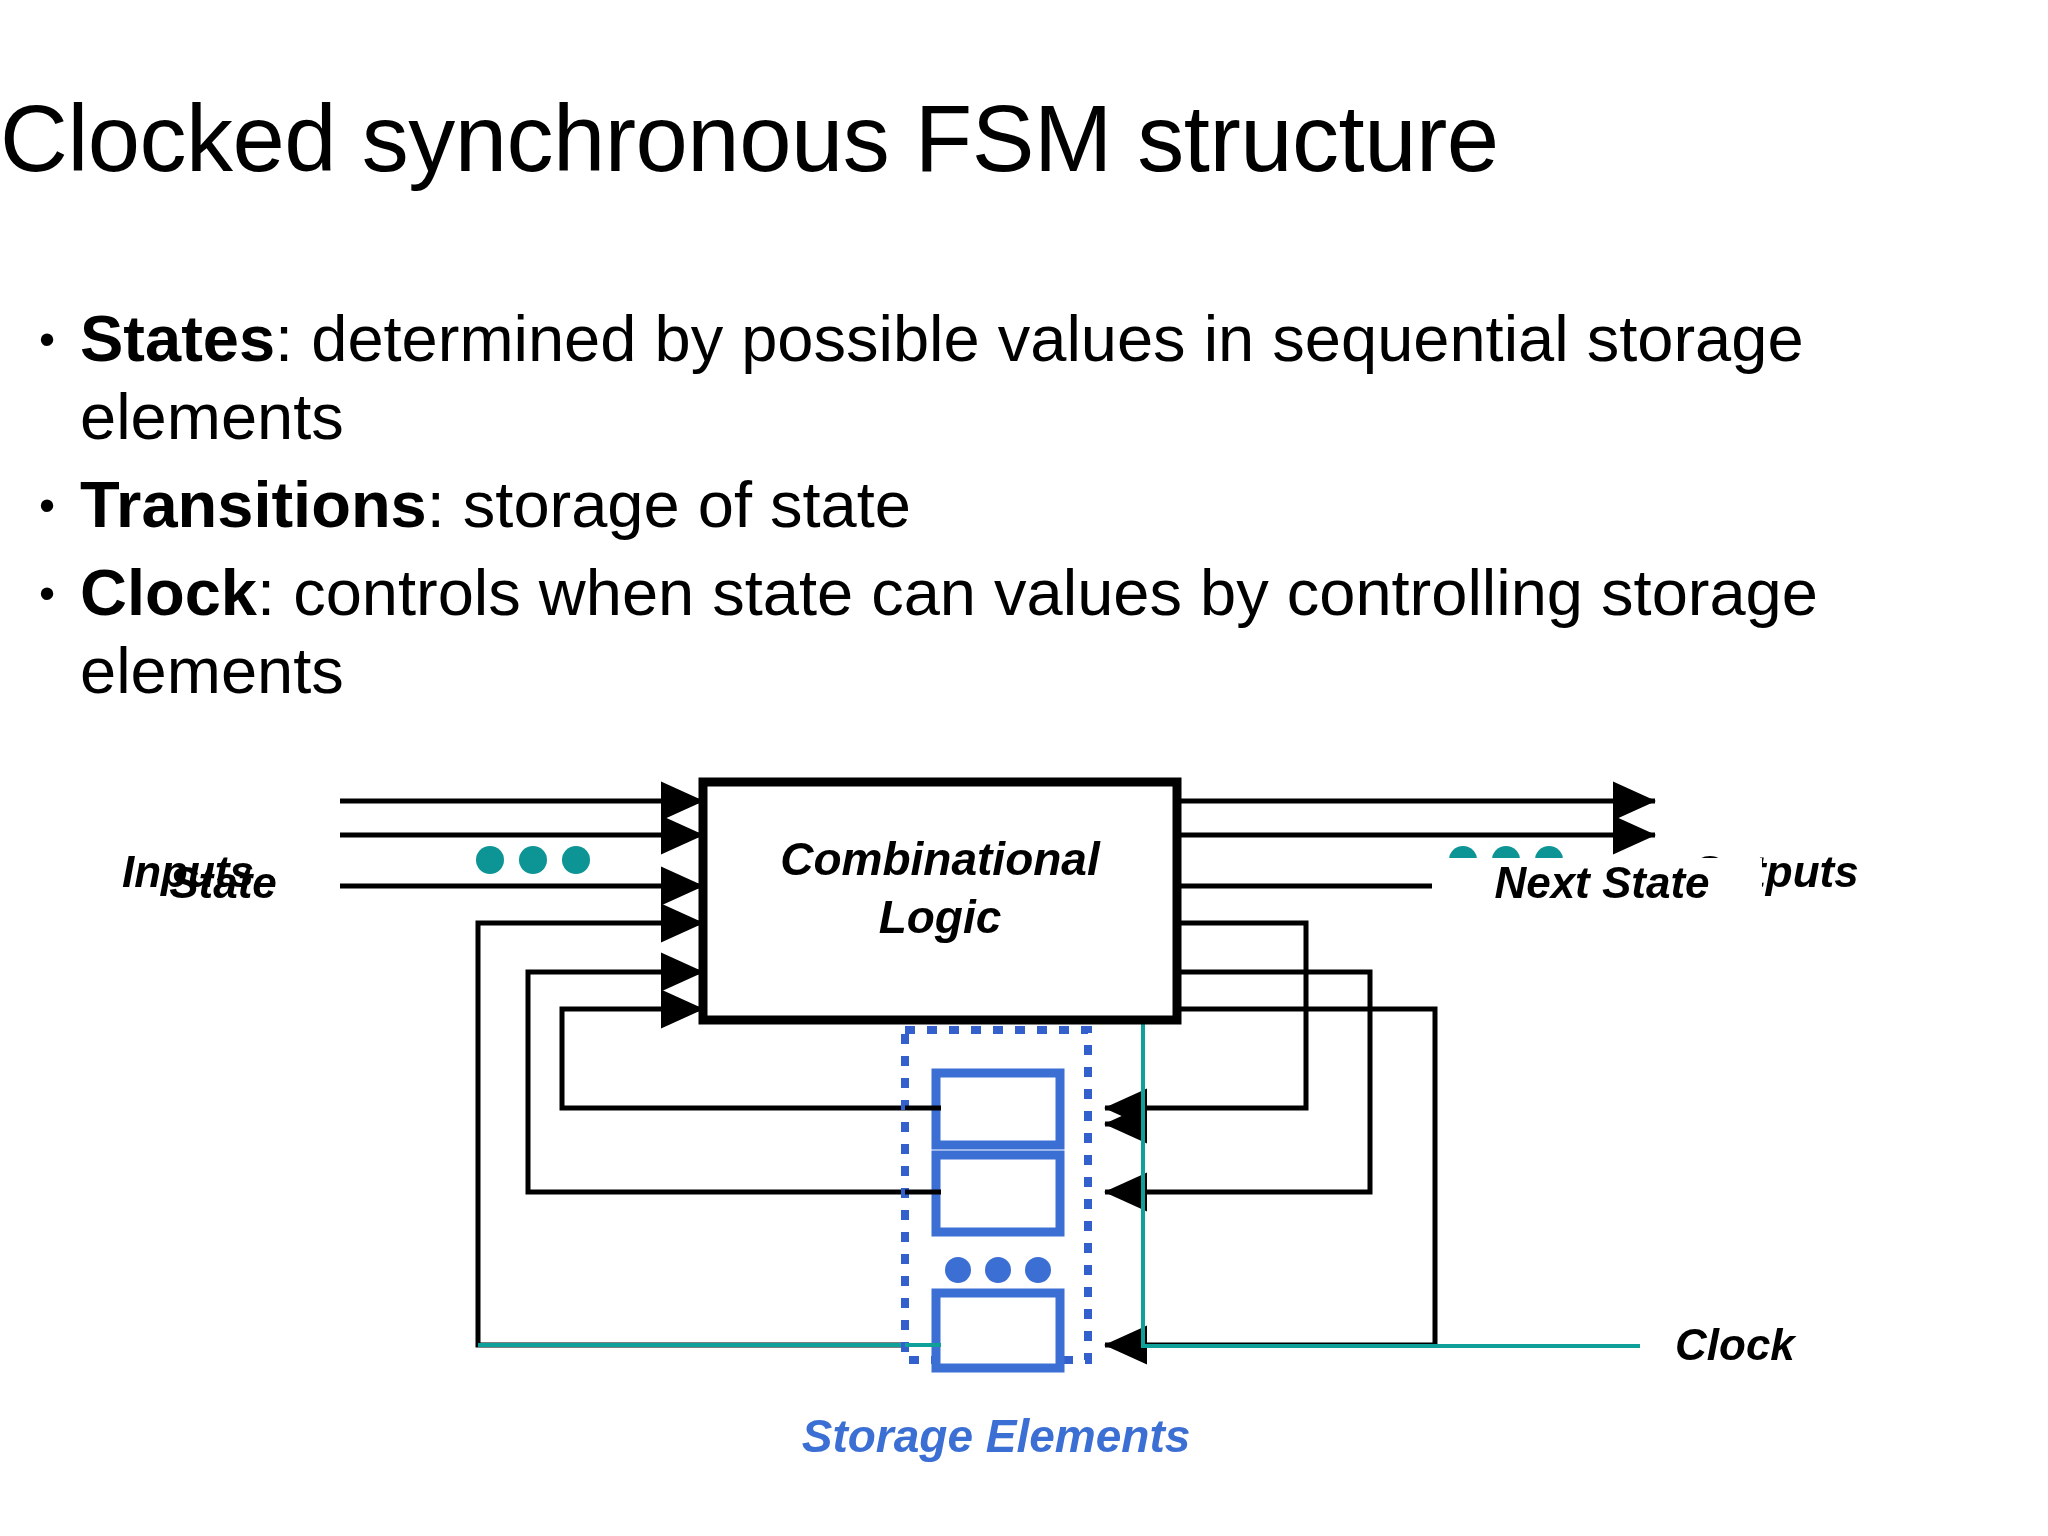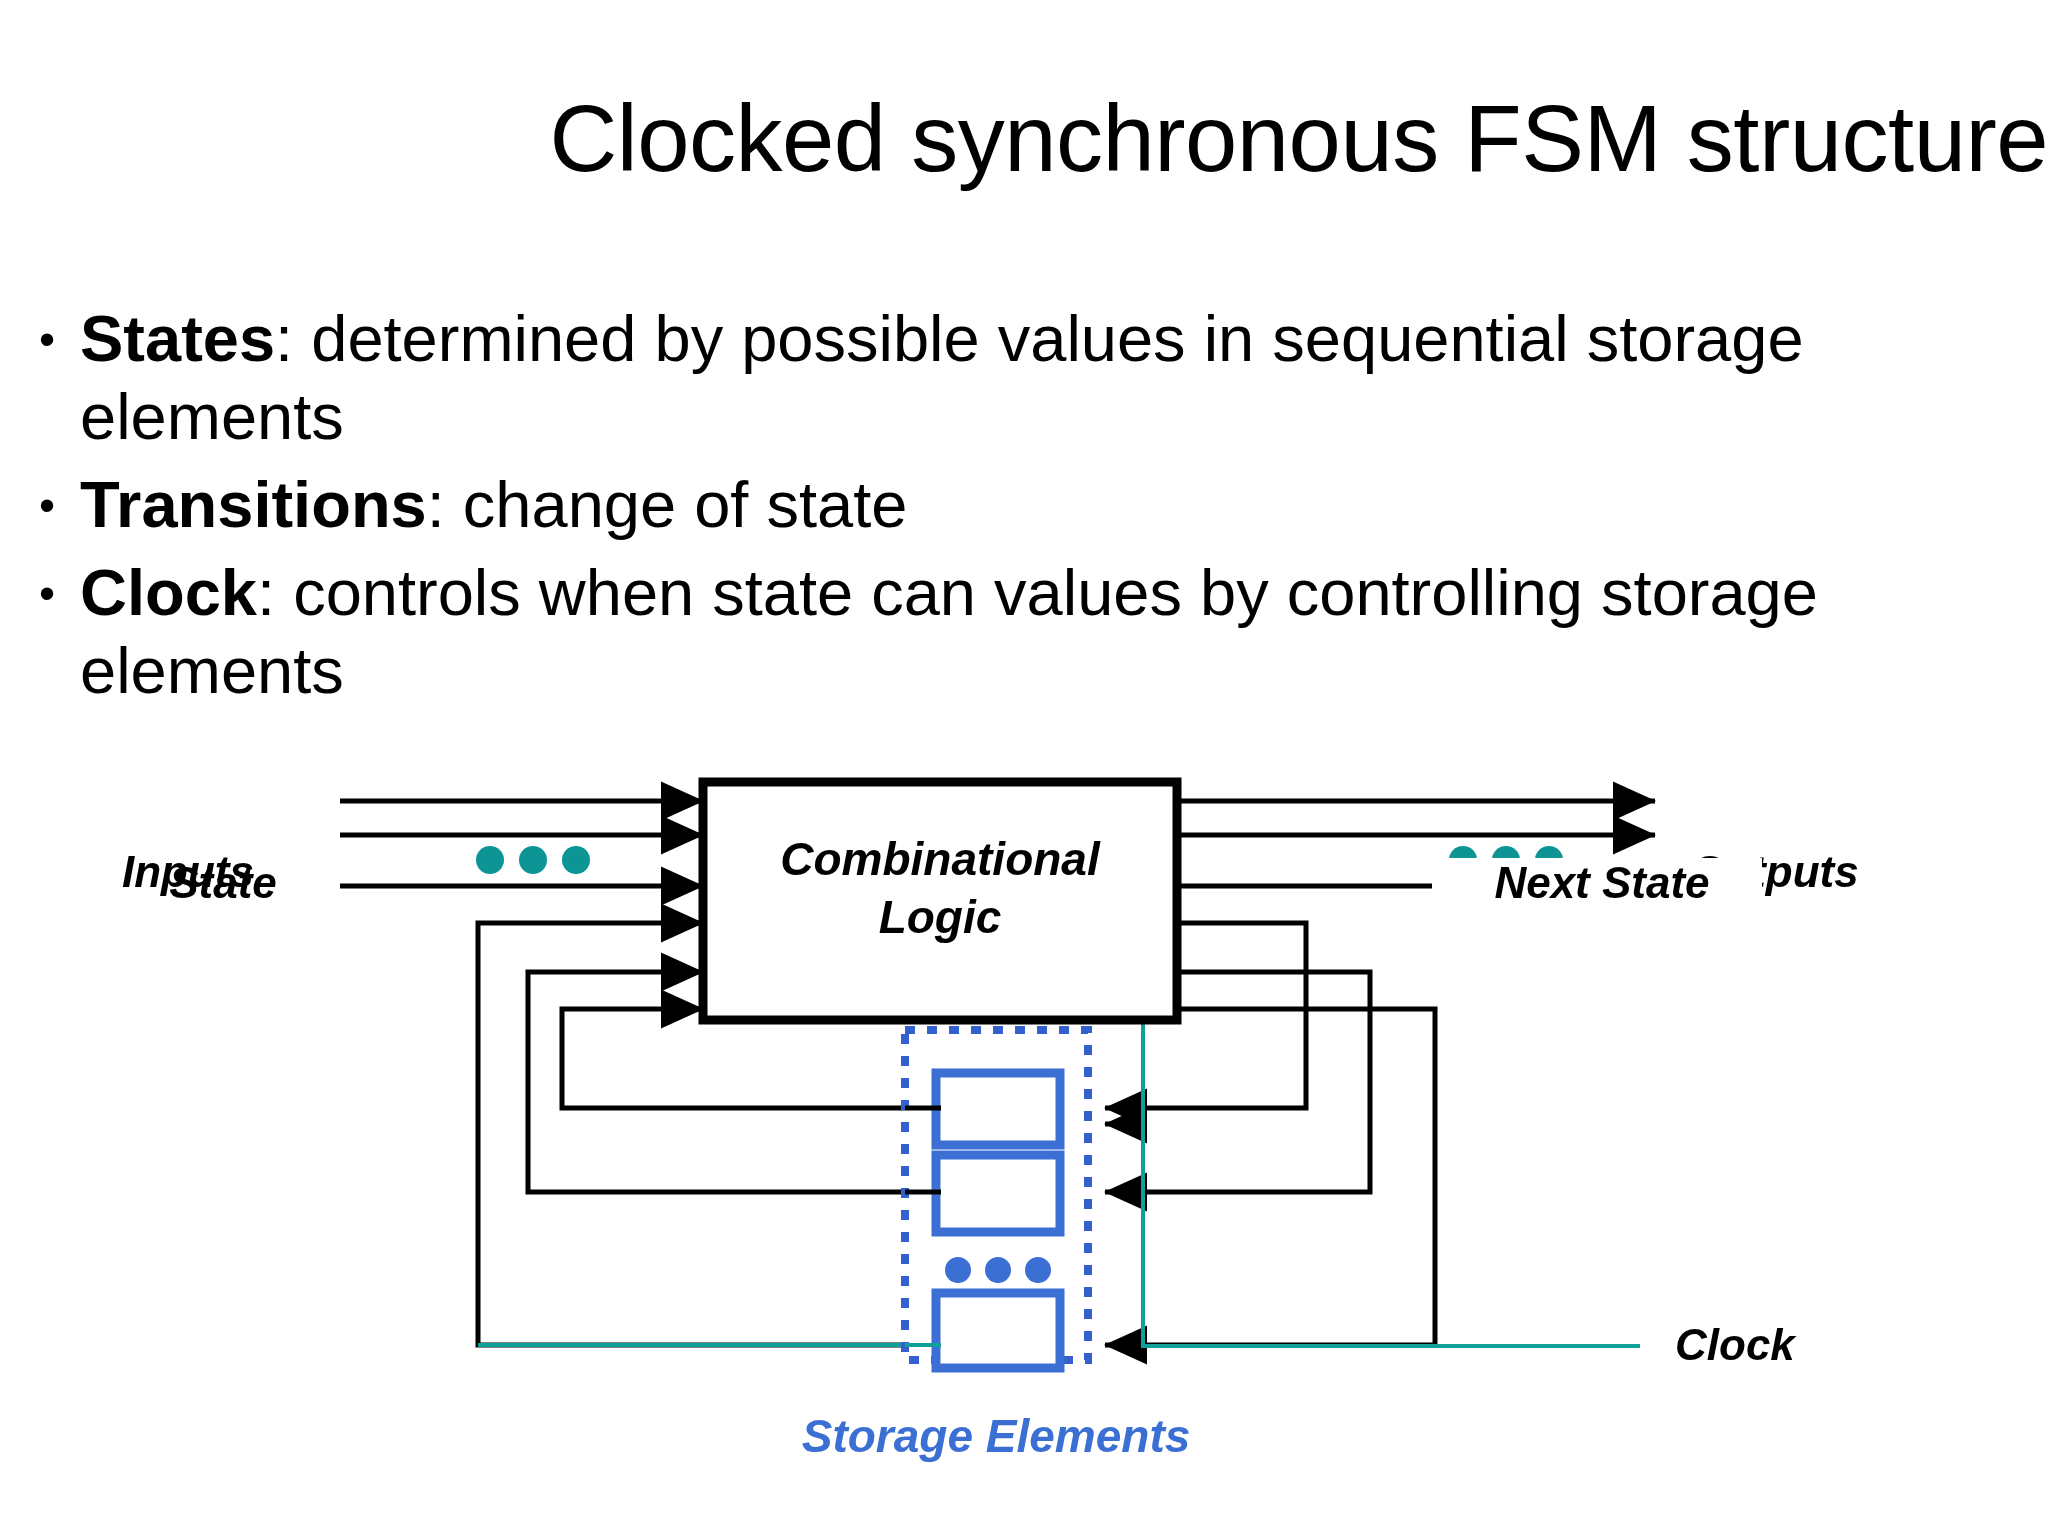--- a/index.html
+++ b/index.html
@@ -20,21 +20,21 @@
     position: absolute;
     inset: 0;
   }
 
   
   .slide-title {
     position: absolute;
     top: 92px;
     left: 0;
     width: 2048px;
-    text-align: right;
+    text-align: left;
     font-size: 94px;
     line-height: 1.0;
     font-weight: 400;
     letter-spacing: -0.5px;
     color: #000000;
     white-space: nowrap;
   }
 
   
   .bullet-list {
@@ -107,21 +107,21 @@
 
   <div class="bullet-list">
 
     <div class="bullet-row">
       <span class="bullet-mark">•</span>
       <span class="bullet-text"><b>States</b><span>: determined by possible values in sequential storage elements</span></span>
     </div>
 
     <div class="bullet-row">
       <span class="bullet-mark">•</span>
-      <span class="bullet-text"><b>Transitions</b><span>: change of state</span></span>
+      <span class="bullet-text"><b>Transitions</b><span>: storage of state</span></span>
     </div>
 
     <div class="bullet-row">
       <span class="bullet-mark">•</span>
       <span class="bullet-text"><b>Clock</b><span>: controls when state can values by controlling storage elements</span></span>
     </div>
 
   </div>
 
   <div id="diagram-wrap">

